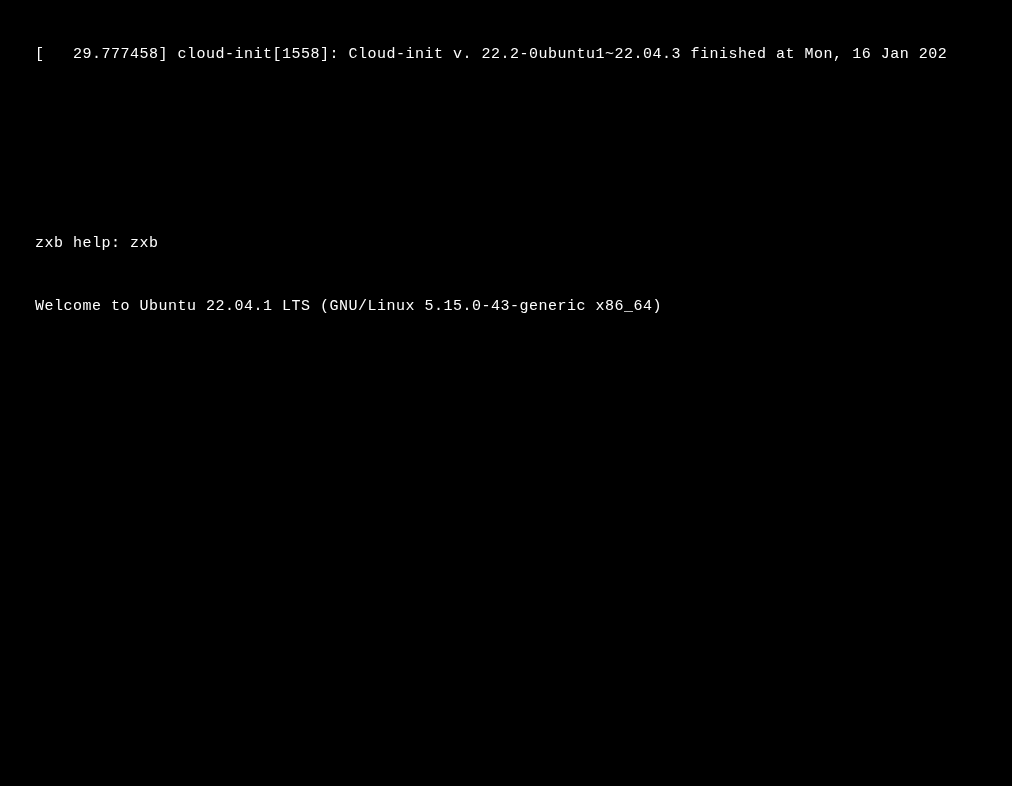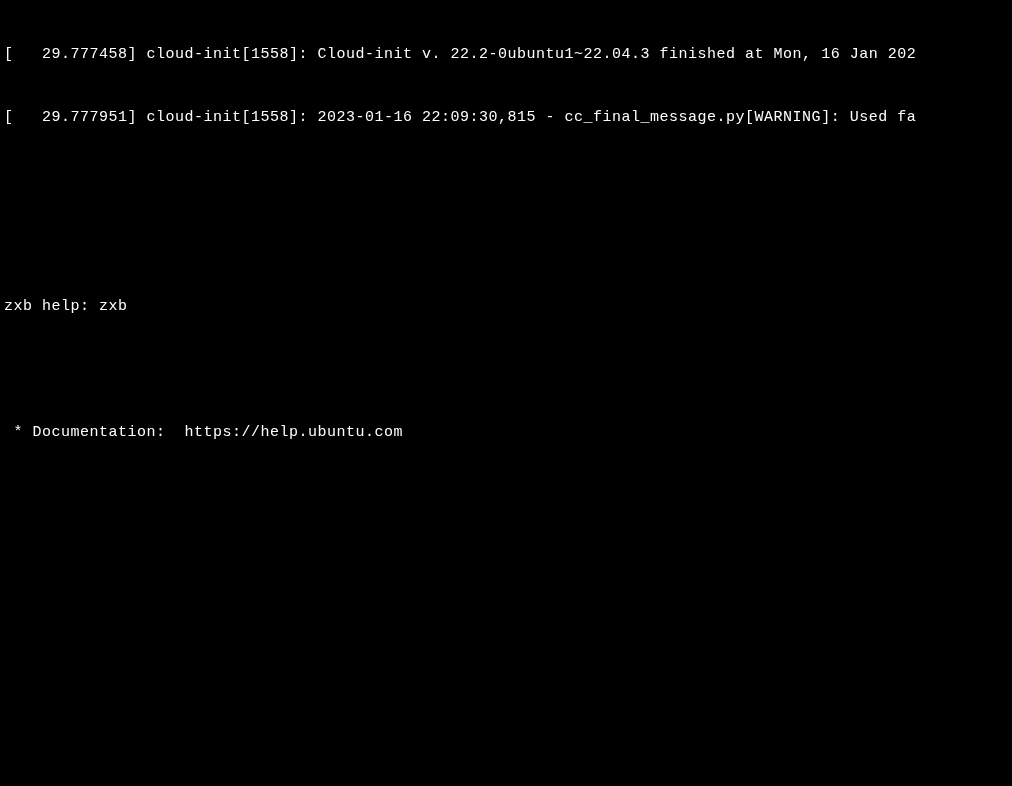--- a/index.html
+++ b/index.html
@@ -18,33 +18,33 @@
       overflow: hidden;
       padding: 2px 4px;
       letter-spacing: 0.5px;
     }
     .terminal {
       white-space: pre;
     }
     .line {
       white-space: pre;
       min-height: 1.4em;
+      margin-left: 31px;
     }
   </style>
 </head>
 <body>
 
 <div class="terminal">
   <div class="line">[   29.777458] cloud-init[1558]: Cloud-init v. 22.2-0ubuntu1~22.04.3 finished at Mon, 16 Jan 202</div>
-  <div class="line">[   29.777951] cloud-init[1558]: 2023-01-16 22:09:30,815 - cc_final_message.py[WARNING]: Used fa</div>
   <div class="line"> </div>
   <div class="line"> </div>
   <div class="line"><span>zxb help: </span><span>zxb</span></div>
+  <div class="line">Welcome to Ubuntu 22.04.1 LTS (GNU/Linux 5.15.0-43-generic x86_64)</div>
   <div class="line"> </div>
-  <div class="line"> * Documentation:  https://help.ubuntu.com</div>
   
   
   
   
   
   
   
   
   
   

